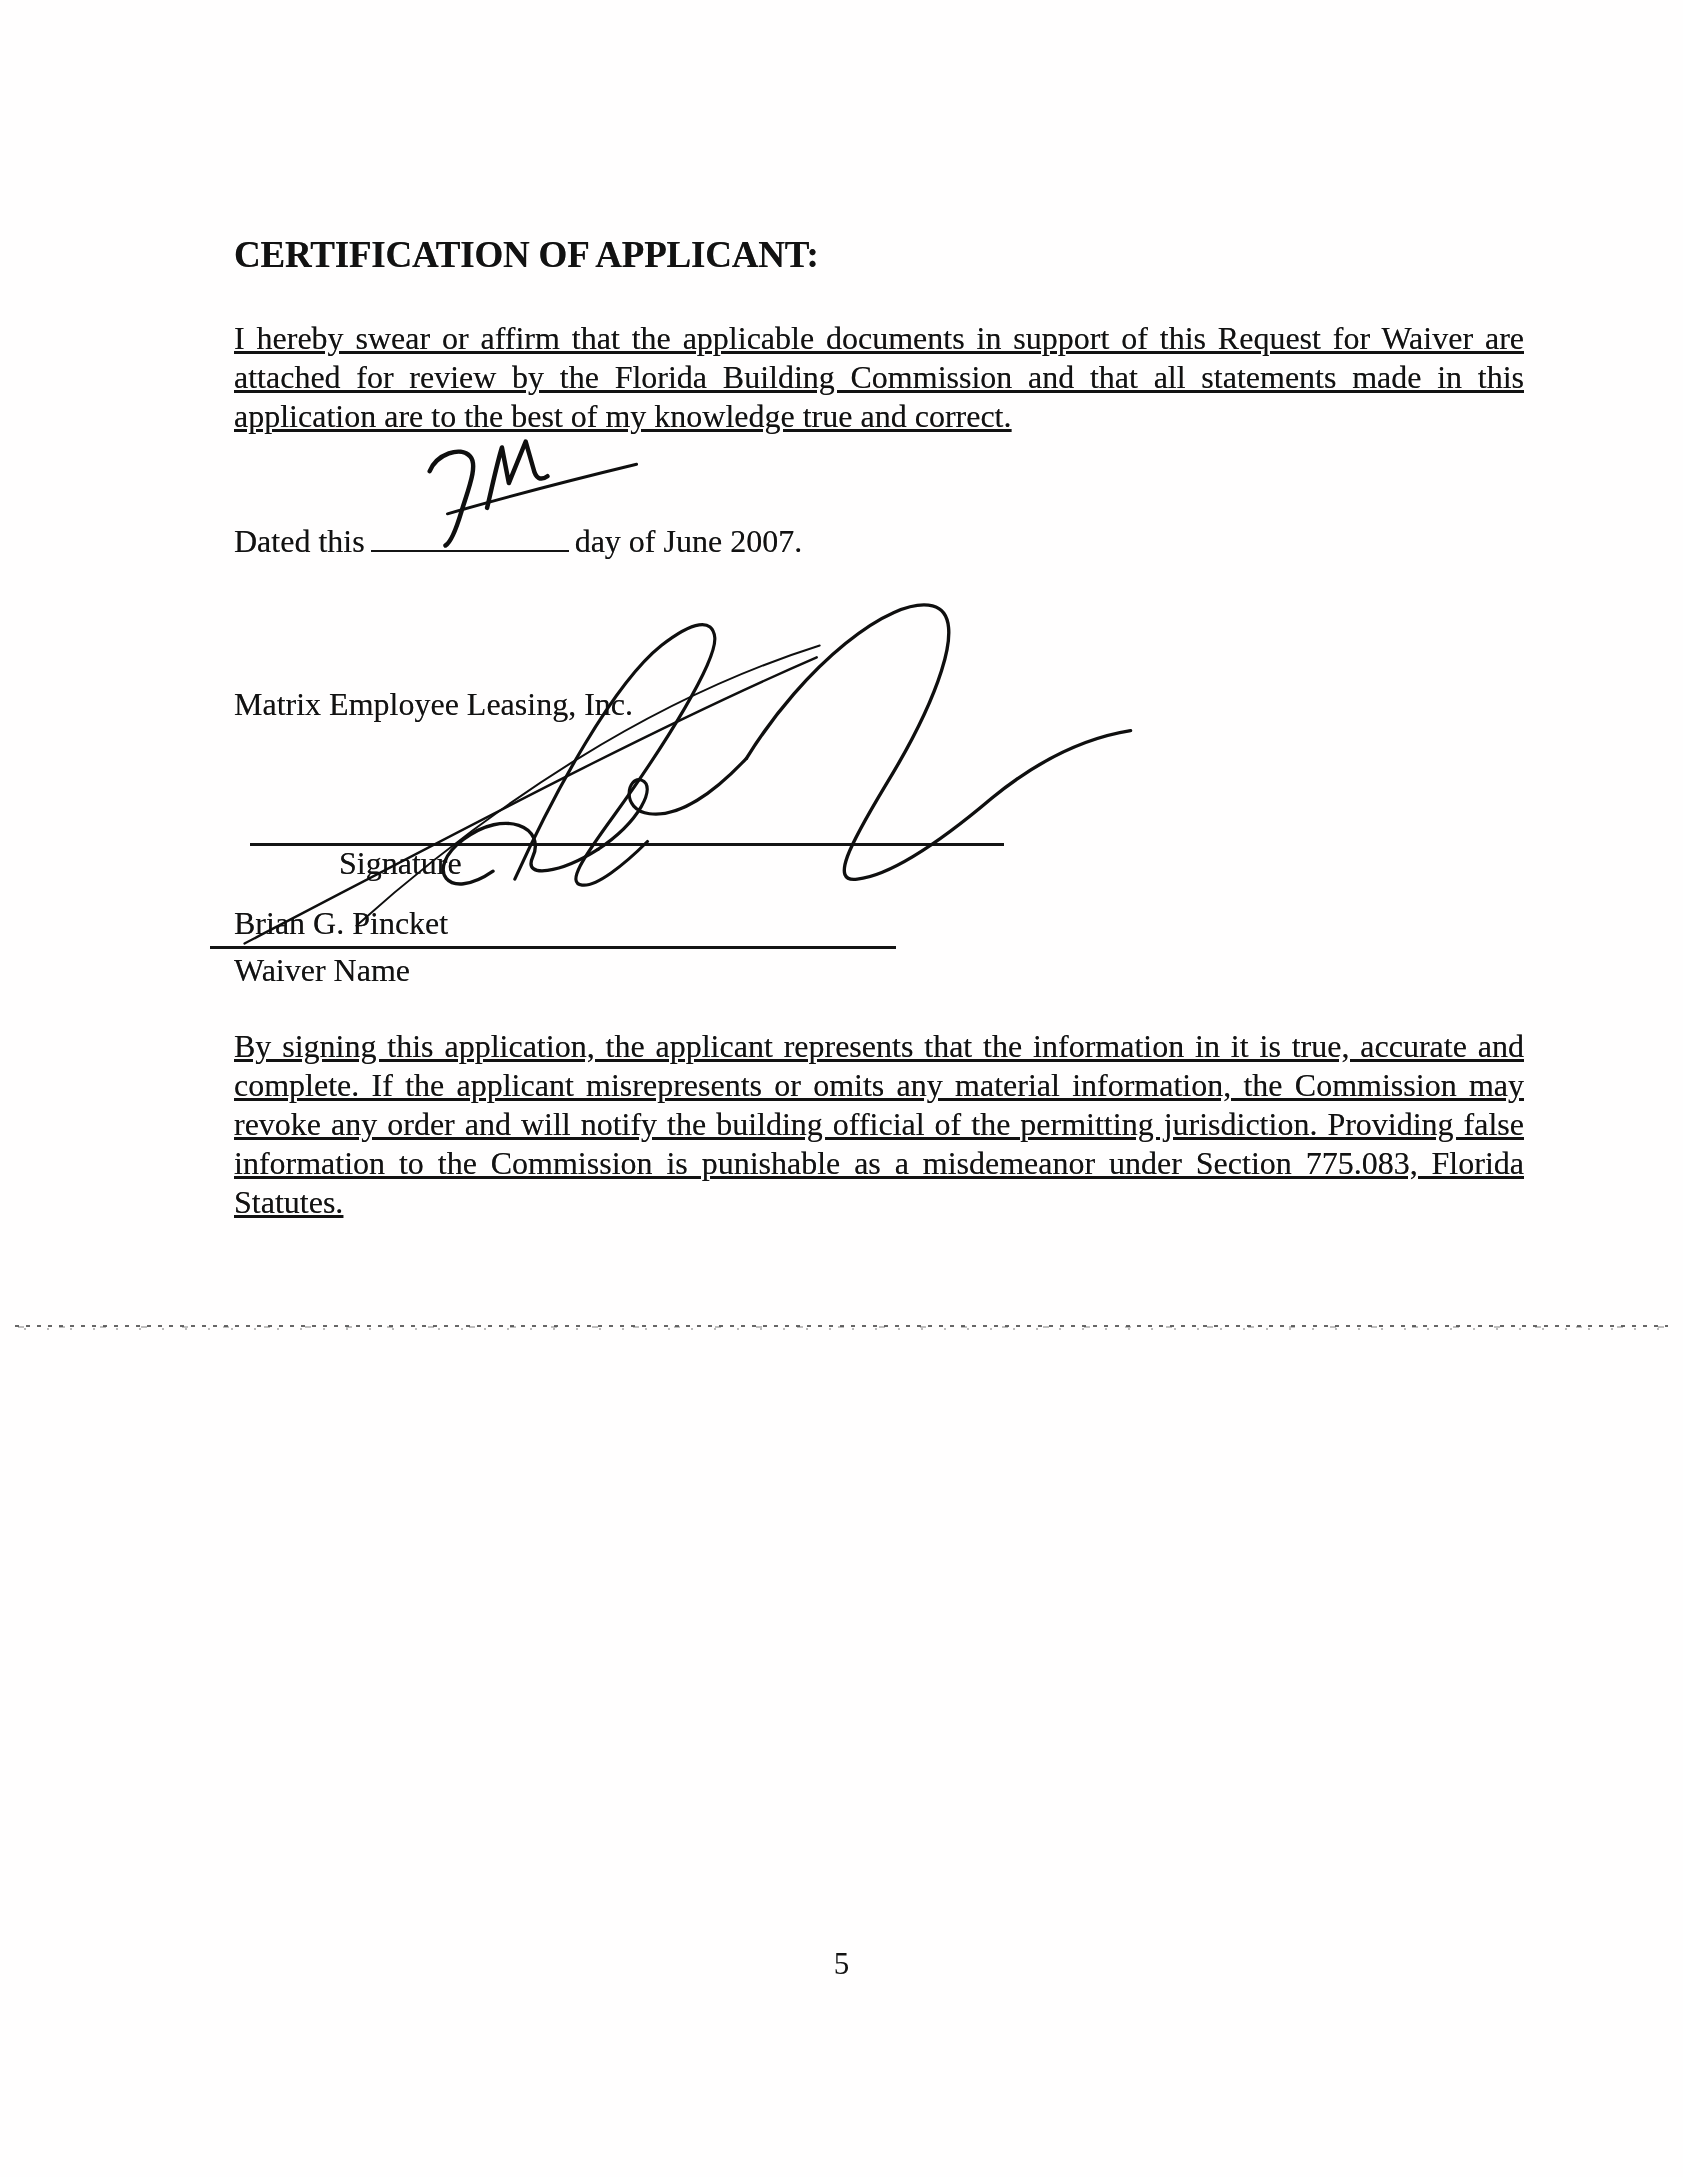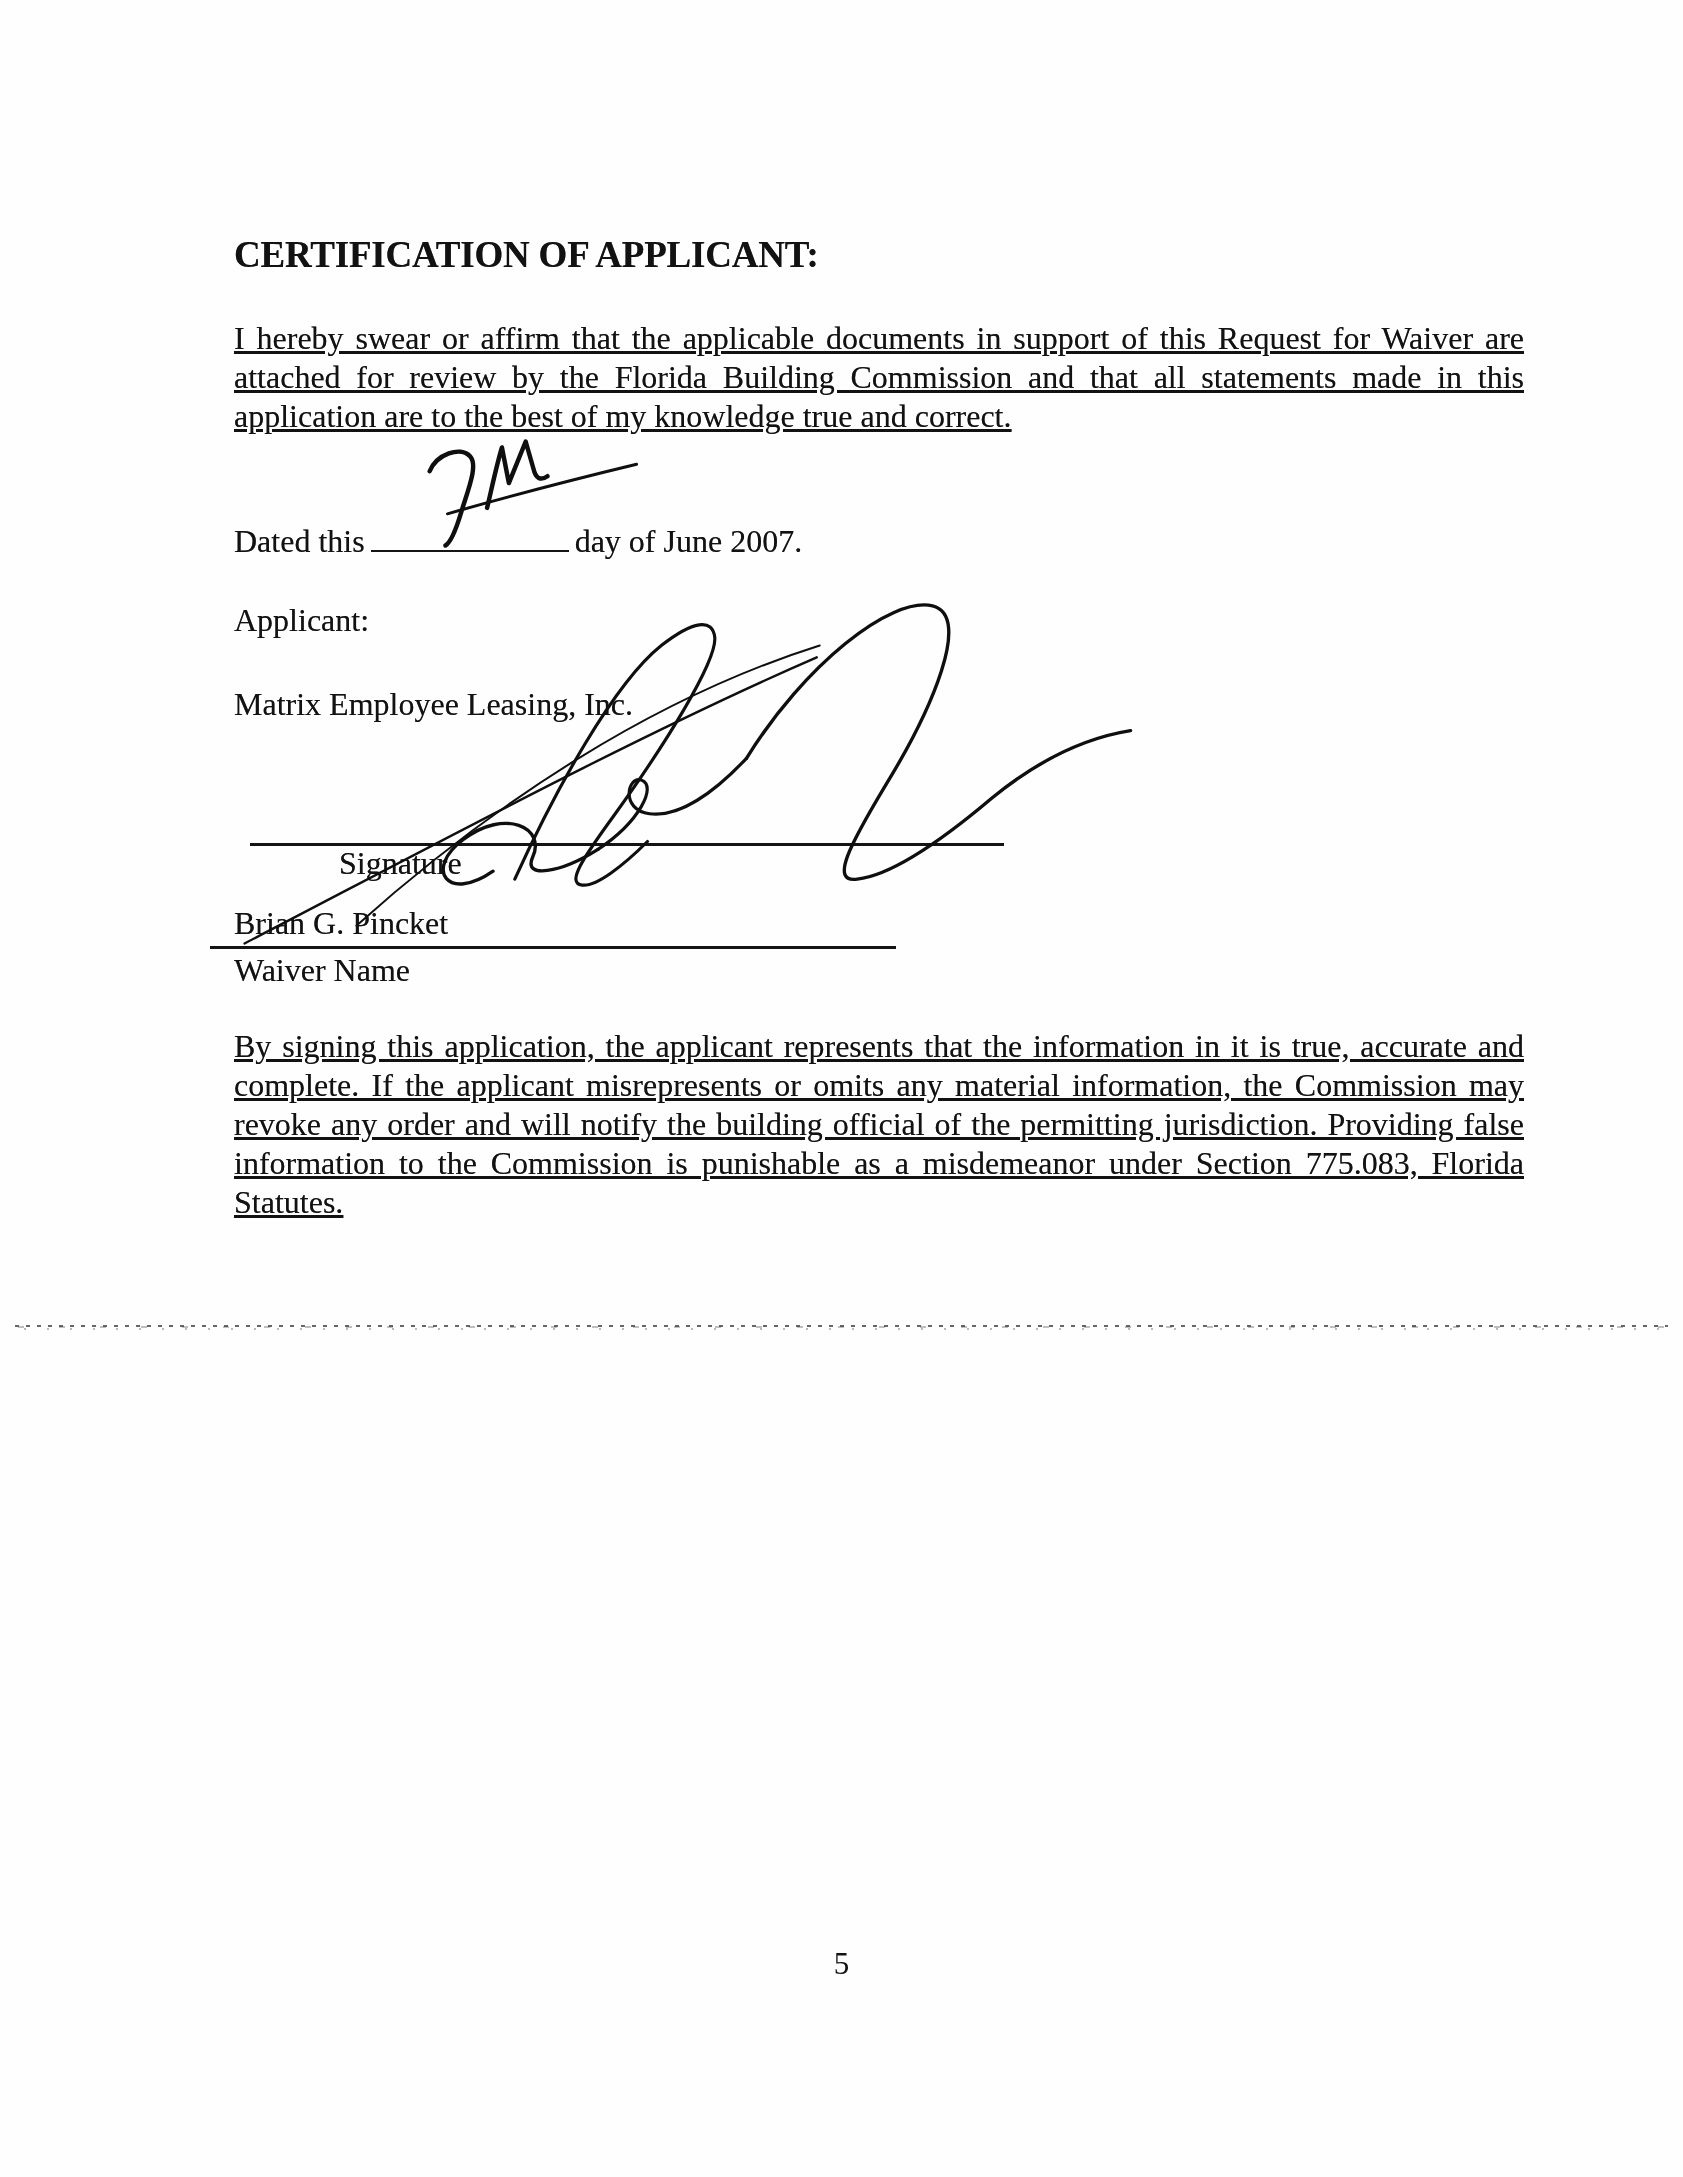--- a/index.html
+++ b/index.html
@@ -83,21 +83,20 @@
 <div class="page">
 
   <div class="txt heading">CERTIFICATION OF APPLICANT:</div>
 
   <div class="txt just p1">I hereby swear or affirm that the applicable documents in support of this Request for Waiver are attached for review by the Florida Building Commission and that all statements made in this application are to the best of my knowledge true and correct.</div>
 
   <div class="txt dated">
     <span>Dated this</span><span class="date-blank"></span><span>day of June 2007.</span>
   </div>
 
-  <div class="txt applicant">Applicant:</div>
 
   <div class="txt company">Matrix Employee Leasing, Inc.</div>
 
   <div class="rule by-rule"></div>
   <div class="txt sig-caption">Signature</div>
 
   <div class="txt printed-name">Brian G. Pincket</div>
   <div class="rule name-rule"></div>
   <div class="txt printed-caption">Waiver Name</div>
 

